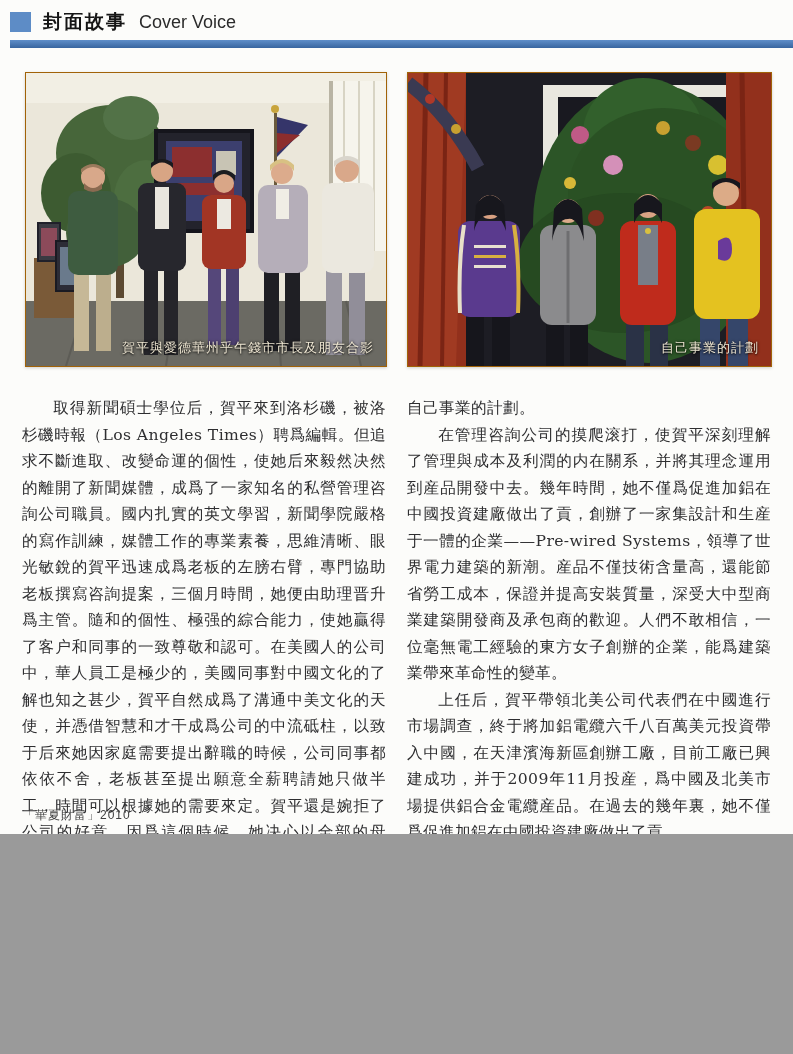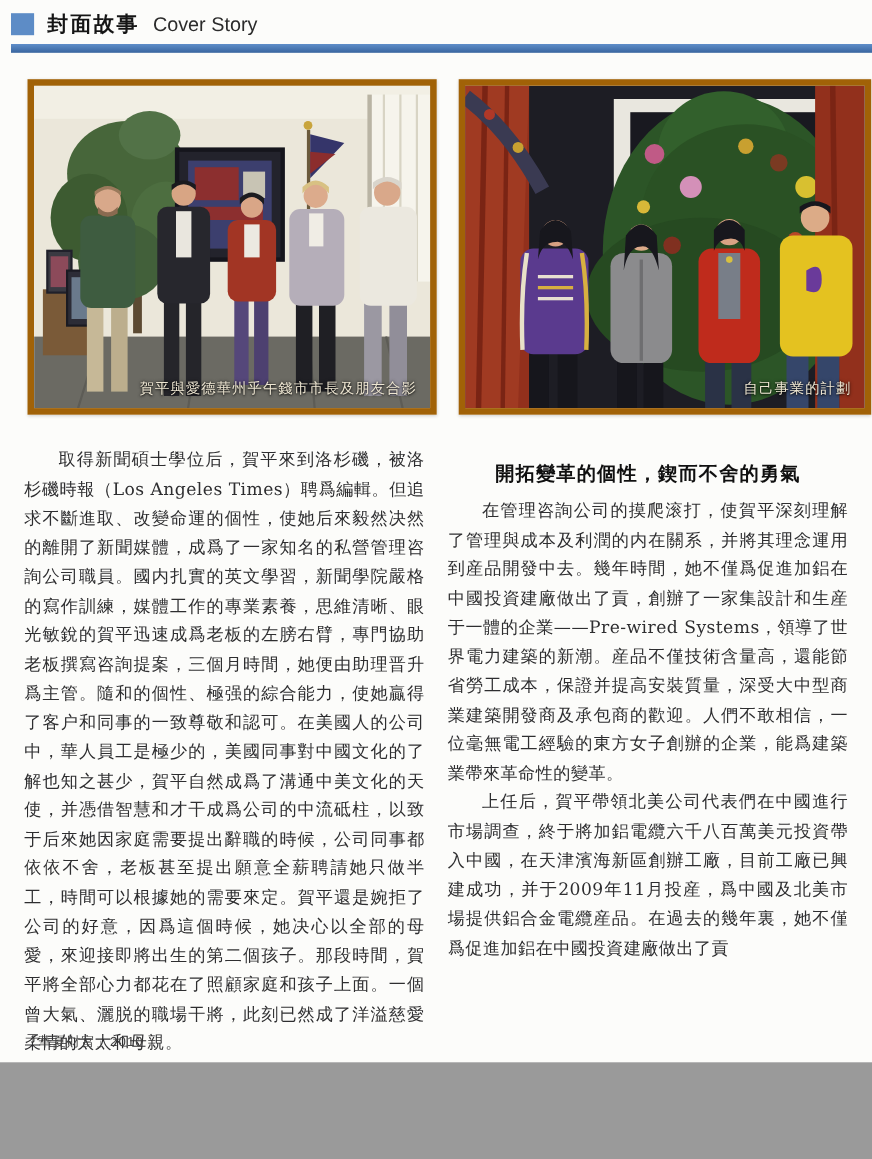--- a/index.html
+++ b/index.html
@@ -1,33 +1,33 @@
 <!DOCTYPE html>
 <html><head>
 <meta charset="utf-8">
 <style>
   html,body{margin:0;padding:0;background:#9a9a9a;}
   .page{
     position:relative;
-    width:793px;height:966px;
+    width:793px;height:834px;
     margin:0 auto;
     background:#fcfcfa;
     overflow:hidden;
     font-family:"DejaVu Serif","Liberation Serif",serif;
     color:#2e2e30;
   }
   
   .hdr{display:flex;align-items:center;gap:12px;margin:9px 12px 0 10px;}
   .hdr .sq{width:21px;height:20px;background:var(--accent,#5d8cc6);flex:0 0 auto;}
   .hdr .zh{font-family:"Liberation Sans","DejaVu Sans",sans-serif;font-weight:700;font-size:19px;color:#151515;letter-spacing:2px;}
   .hdr .en{font-family:"Liberation Sans","DejaVu Sans",sans-serif;font-weight:400;font-size:18px;color:#2b2b2b;}
   .rule{height:8px;margin:5px 0 0 10px;background:linear-gradient(#5f8ec9,#38659f);}
   
   .photos{display:flex;gap:20px;margin:24px 25px 0 25px;}
-  .photo{position:relative;margin:0;padding:0;border:6px solid #a16207;box-shadow:0 1px 3px rgba(0,0,0,.18);background:#fff;}
+  .photo{position:relative;margin:0;padding:0;border:1px solid #a16207;box-shadow:0 1px 3px rgba(0,0,0,.18);background:#fff;}
   .photo svg{display:block;}
   .photo figcaption{
     position:absolute;bottom:9px;right:12px;
     font-size:13px;color:#eee6d2;letter-spacing:1px;
     text-shadow:0 0 3px rgba(0,0,0,.8),0 1px 2px rgba(0,0,0,.7);
     white-space:nowrap;
   }
   
   .columns{display:flex;gap:21px;margin:28px 22px 0 22px;}
   .col{flex:1;min-width:0;}
@@ -48,21 +48,21 @@
   }
 </style>
 </head>
 <body>
 
 <div class="page" style="--accent: #5d8cc6;">
 
   <div class="hdr">
     <span class="sq"></span>
     <span class="zh">封面故事</span>
-    <span class="en">Cover Story</span>
+    <span class="en">Cover Voice</span>
   </div>
   <div class="rule" style="background: linear-gradient(rgb(95, 142, 201), rgb(56, 101, 159));"></div>
 
   <div class="photos">
 
     <figure class="photo">
       <svg width="360" height="293" viewBox="0 0 360 293">
 
         <rect x="0" y="0" width="360" height="293" fill="#ebe7da"></rect>
         <rect x="0" y="0" width="360" height="30" fill="#f2efe4"></rect>
@@ -214,21 +214,21 @@
       <figcaption>自己事業的計劃</figcaption>
     </figure>
   </div>
 
   <div class="columns">
     <section class="col">
       <p class="indent">取得新聞碩士學位后，賀平來到洛杉磯，被洛杉磯時報（Los Angeles Times）聘爲編輯。但追求不斷進取、改變命運的個性，使她后來毅然决然的離開了新聞媒體，成爲了一家知名的私營管理咨詢公司職員。國内扎實的英文學習，新聞學院嚴格的寫作訓練，媒體工作的專業素養，思維清晰、眼光敏銳的賀平迅速成爲老板的左膀右臂，專門協助老板撰寫咨詢提案，三個月時間，她便由助理晋升爲主管。隨和的個性、極强的綜合能力，使她贏得了客户和同事的一致尊敬和認可。在美國人的公司中，華人員工是極少的，美國同事對中國文化的了解也知之甚少，賀平自然成爲了溝通中美文化的天使，并憑借智慧和才干成爲公司的中流砥柱，以致于后來她因家庭需要提出辭職的時候，公司同事都依依不舍，老板甚至提出願意全薪聘請她只做半工，時間可以根據她的需要來定。賀平還是婉拒了公司的好意，因爲這個時候，她决心以全部的母愛，來迎接即將出生的第二個孩子。那段時間，賀平將全部心力都花在了照顧家庭和孩子上面。一個曾大氣、灑脱的職場干將，此刻已然成了洋溢慈愛柔情的太太和母親。</p>
 
     </section>
     <section class="col">
-      <h3 class="sec-heading">開拓變革的個性，鍥而不舍的勇氣</h3>
+      <p>自己事業的計劃。</p>
       <p class="indent">在管理咨詢公司的摸爬滚打，使賀平深刻理解了管理與成本及利潤的内在關系，并將其理念運用到産品開發中去。幾年時間，她不僅爲促進加鋁在中國投資建廠做出了貢，創辦了一家集設計和生産于一體的企業——Pre-wired Systems，領導了世界電力建築的新潮。産品不僅技術含量高，還能節省勞工成本，保證并提高安裝質量，深受大中型商業建築開發商及承包商的歡迎。人們不敢相信，一位毫無電工經驗的東方女子創辦的企業，能爲建築業帶來革命性的變革。</p>
       <p class="indent">上任后，賀平帶領北美公司代表們在中國進行市場調查，終于將加鋁電纜六千八百萬美元投資帶入中國，在天津濱海新區創辦工廠，目前工廠已興建成功，并于2009年11月投産，爲中國及北美市場提供鋁合金電纜産品。在過去的幾年裏，她不僅爲促進加鋁在中國投資建廠做出了貢</p>
     </section>
   </div>
 
   <div class="pgfooter">「華夏財富」2010</div>
 
 </div>
 
 </body></html>

